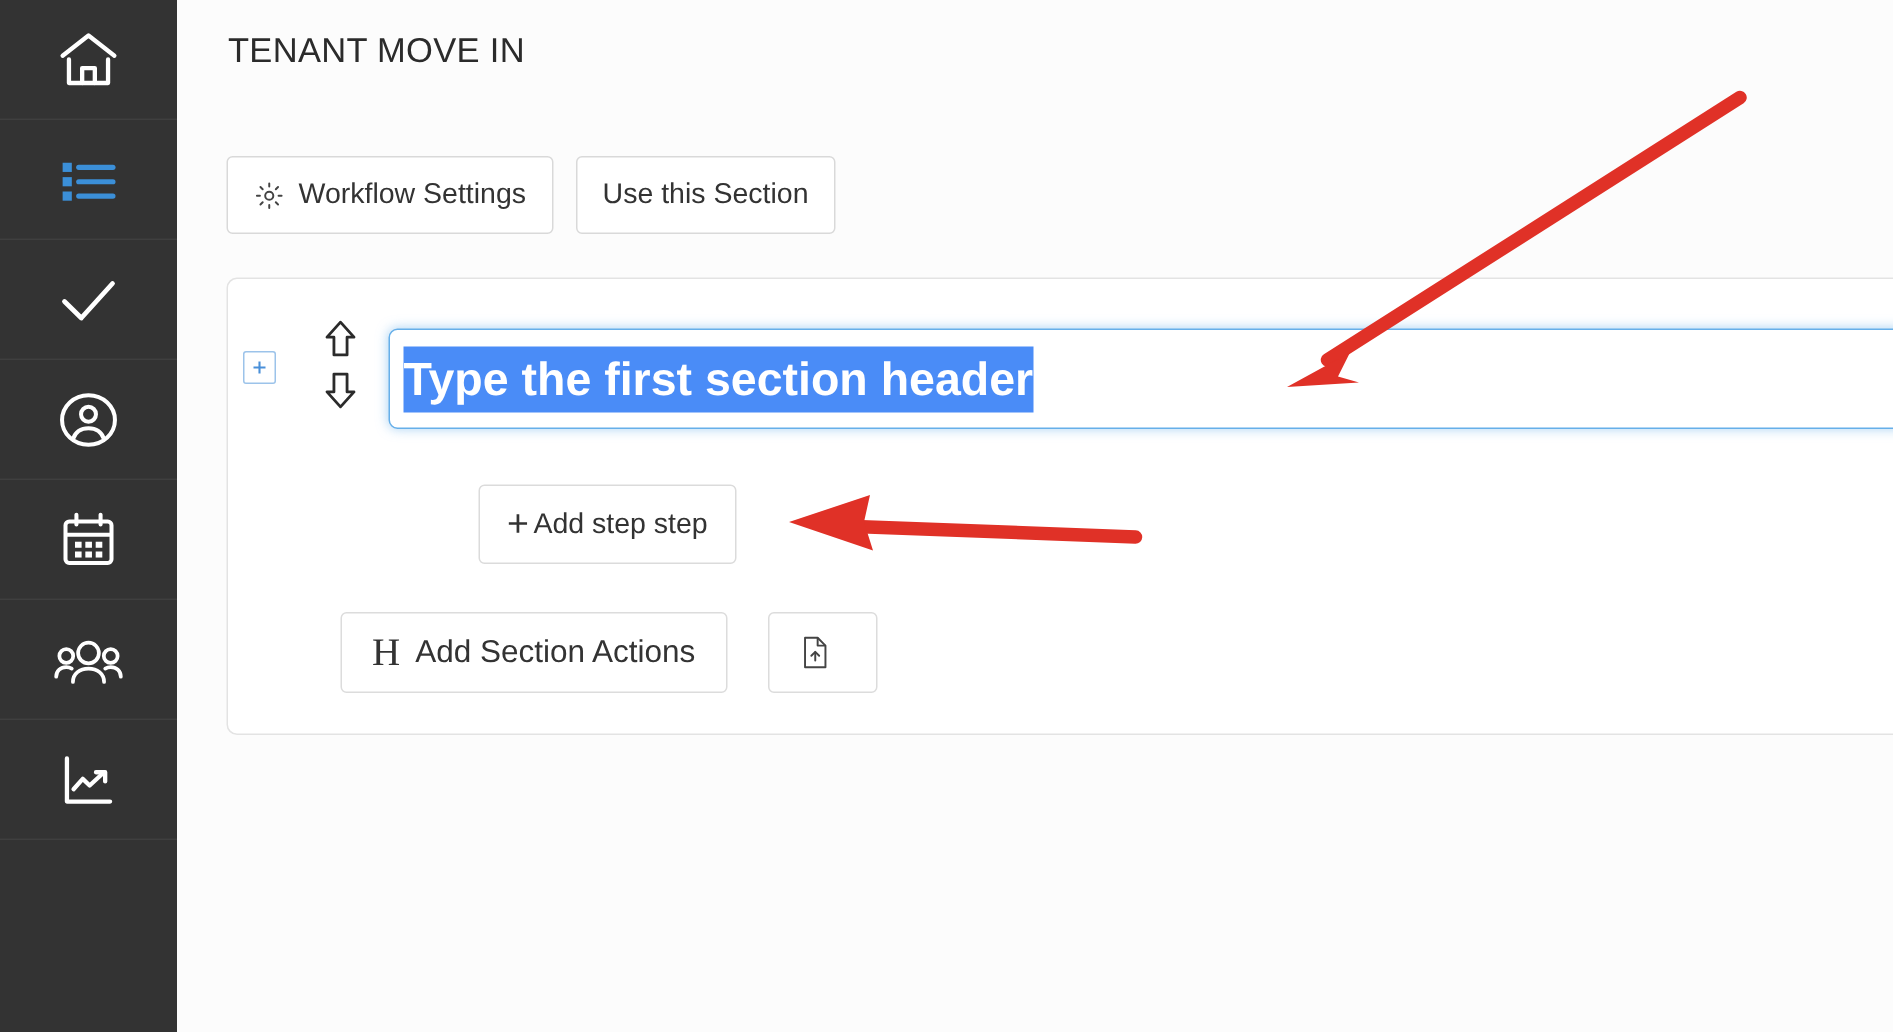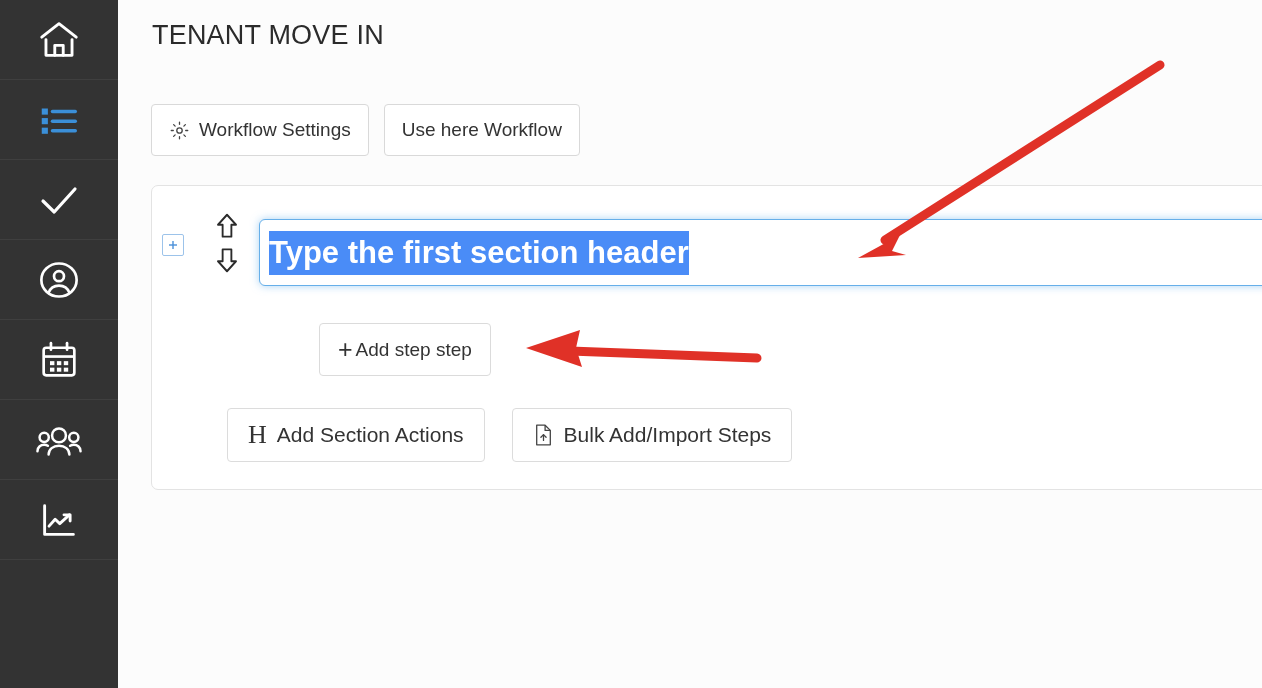--- a/index.html
+++ b/index.html
@@ -42,21 +42,21 @@
     left: 118px; top: 0;
     width: 1144px;
     height: 688px;
     background: #fcfcfc;
   }
 
   #page-title {
     position: absolute;
     left: 34px;
     top: 20px;
-    font-size: 27px;
+    font-size: 23px;
     color: #2b2b2b;
     letter-spacing: 0.2px;
     white-space: nowrap;
   }
 
   
   #toolbar {
     position: absolute;
     left: 33px;
     top: 104px;
@@ -352,21 +352,21 @@
         <svg width="21" height="21" viewBox="0 0 24 24" fill="none" stroke="#444444" stroke-width="1.5">
           <circle cx="12" cy="12" r="3.1"></circle>
           <path d="M12 2.6v2.3M12 19.1v2.3M2.6 12h2.3M19.1 12h2.3M5.3 5.3l1.7 1.7M17 17l1.7 1.7M18.7 5.3 17 7M7 17l-1.7 1.7" stroke-linecap="round"></path>
         </svg>
       </span>
       <span>Workflow Settings</span>
     </div>
 
 
     <div class="tb-btn">
-      <span>Use here Workflow</span>
+      <span>Use this Section</span>
     </div>
 
   </div>
 
   <div id="card">
 
     <div id="header-row">
 
       <div id="expand-box">
         <svg width="12" height="12" viewBox="0 0 12 12">
@@ -407,21 +407,20 @@
 
       <div class="bb-btn">
         <span class="ico">
           <svg width="21" height="24" viewBox="0 0 20 24" fill="none" stroke="#444444" stroke-width="1.3" stroke-linejoin="round">
             <path d="M3.2 2.2h8.4l5.2 5.2v14.4H3.2z"></path>
             <path d="M11.6 2.2v5.2h5.2"></path>
             <path d="M10 17.4v-5.6" stroke-linecap="round"></path>
             <path d="M7.4 14.2 10 11.6l2.6 2.6" stroke-linecap="round"></path>
           </svg>
         </span>
-        <span>Bulk Add/Import Steps</span>
       </div>
 
     </div>
 
   </div>
 </div>
 
 <svg id="annotations">
   <g>
     <line x1="1160" y1="65" x2="885" y2="240" stroke="#e03127" stroke-width="9" stroke-linecap="round"></line>

